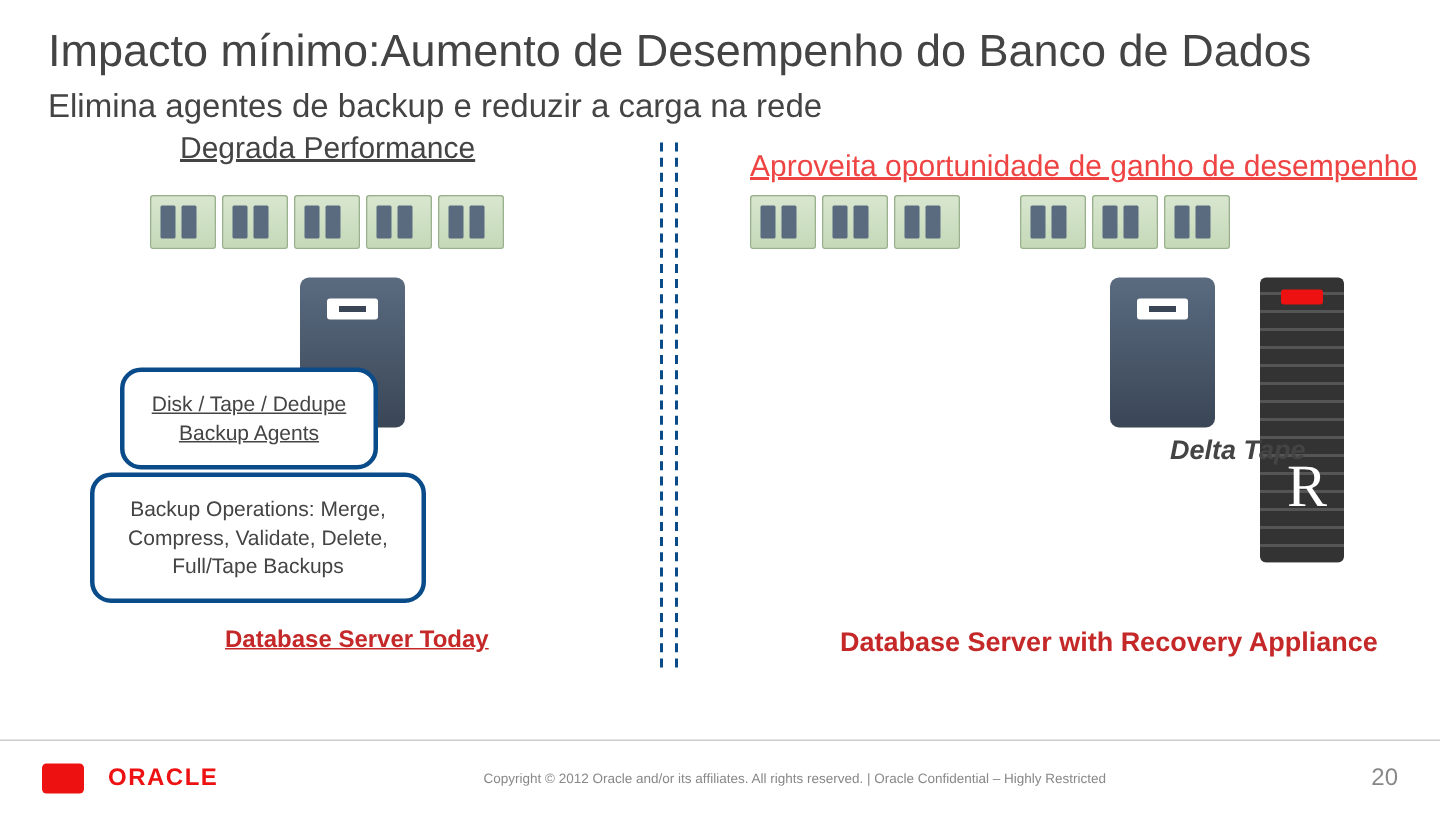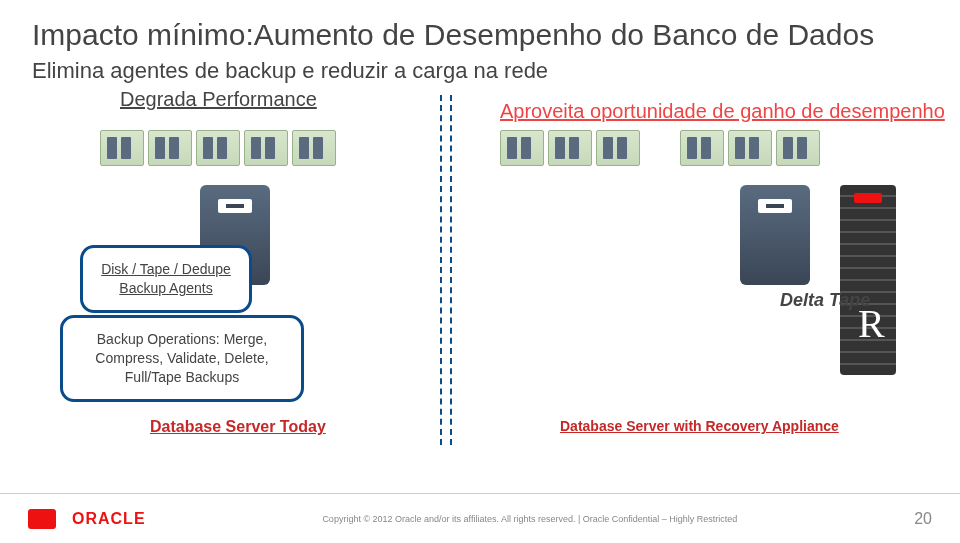--- a/index.html
+++ b/index.html
@@ -20,24 +20,24 @@
   .server { position: absolute; width: 70px; height: 100px; background: linear-gradient(#5a6b80,#3a4656); border-radius: 6px; }
   .server::before { content:""; position:absolute; left:18px; top:14px; width:34px; height:14px; background:#fff; border-radius:2px; }
   .server::after { content:""; position:absolute; left:26px; top:19px; width:18px; height:4px; background:#3a4656; }
   .server-left { left: 200px; top: 185px; }
   .server-right { left: 740px; top: 185px; }
   .appliance { position: absolute; left: 840px; top: 185px; width: 56px; height: 190px; background: repeating-linear-gradient(#333,#333 10px,#555 10px,#555 12px); border-radius: 4px; }
   .appliance::before { content:""; position:absolute; left:14px; top:8px; width:28px; height:10px; background:#e11; border-radius:2px; }
   .r-badge { position:absolute; left:858px; top:300px; font-size:40px; color:#fff; font-family: Georgia, serif; }
   .bubble { position: absolute; background:#fff; border:3px solid #0a4b8a; border-radius:14px; padding:12px 16px; font-size:14px; color:#444; text-align:center; line-height:1.35; }
   .bubble1 { left: 80px; top: 245px; width: 172px; text-decoration: underline; }
-  .bubble2 { left: 60px; top: 315px; width: 244px; }
+  .bubble2 { left: 60px; top: 315px; width: 224px; }
   .delta { position:absolute; left:780px; top:290px; font-size:18px; font-style:italic; font-weight:700; color:#444; text-align:center; line-height:1.2; }
   .caption-left { position:absolute; left:150px; top:418px; font-size:16px; font-weight:700; color:#c52828; text-decoration: underline; }
-  .caption-right { position:absolute; left:560px; top:418px; font-size:14px; font-weight:700; color:#c52828; text-decoration: underline; }
+  .caption-right { position:absolute; left:560px; top:418px; font-size:18px; font-weight:700; color:#c52828; }
   .footer { position:absolute; left:0; bottom:0; width:960px; height:50px; border-top:1px solid #ccc; display:flex; align-items:center; padding:0 28px; gap:16px; }
   .oracle-logo { display:flex; align-items:center; gap:16px; }
   .o-box { width:28px; height:20px; background:#e11; border-radius:3px; }
   .o-text { font-size:16px; font-weight:700; color:#e11; letter-spacing:1px; }
   .foot-txt { flex:1; text-align:center; font-size:9px; color:#888; }
   .foot-pg { font-size:16px; color:#888; }
 </style>
 </head>
 <body>
 <div class="slide">

